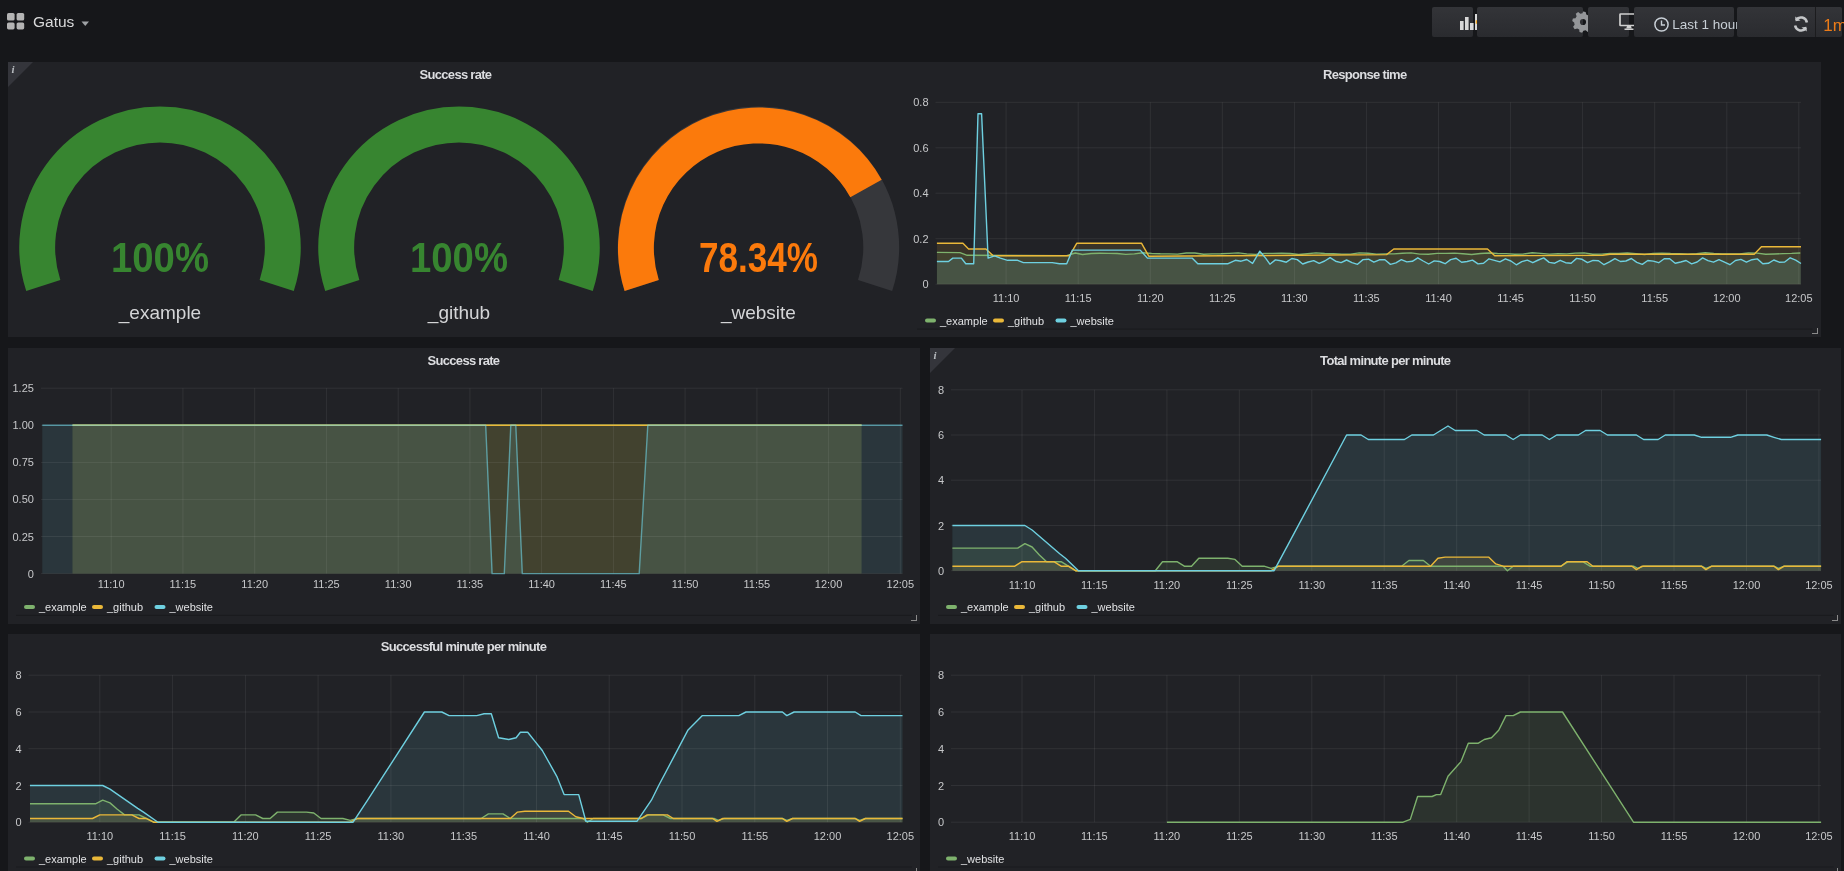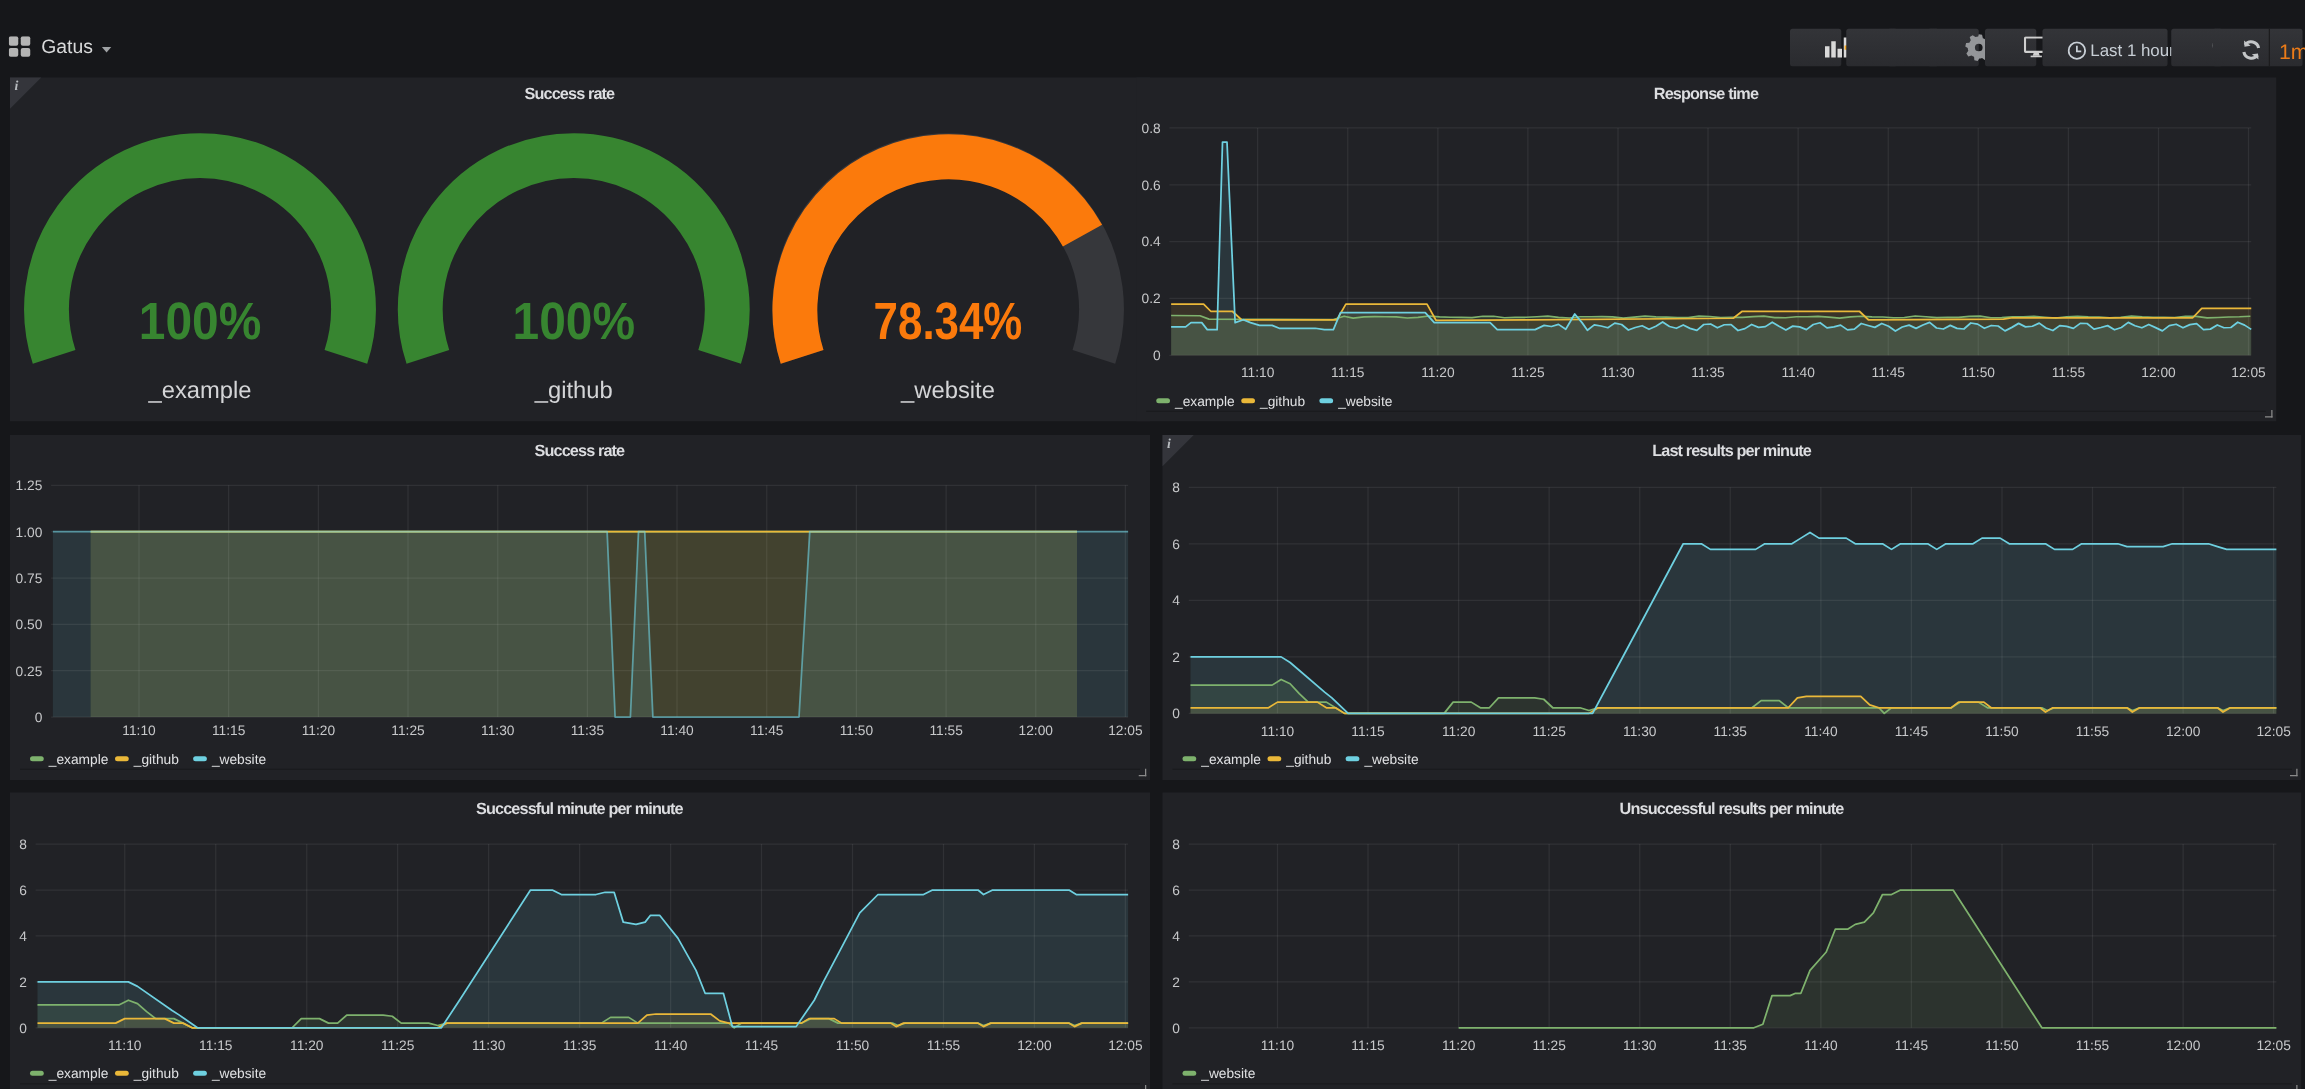--- a/index.html
+++ b/index.html
@@ -8,21 +8,21 @@
   font-size:13px; font-weight:bold; letter-spacing:-0.7px; color:#dcdde0; }
 .nbtn { position:absolute; top:7px; height:30px; background:linear-gradient(180deg,#333438,#2a2b2f);
   border-radius:2px; display:flex; align-items:flex-start; justify-content:center;padding-left:41px; }
 .info-corner { position:absolute; left:0; top:0; width:0; height:0;
   border-top:25px solid #34353b; border-right:25px solid transparent; }
 .info-i { position:absolute; left:4px; top:1px; font-size:11px; font-style:italic; font-weight:bold;
   font-family:"Liberation Serif",serif; color:#b8bcc0; }
 .rsz { position:absolute; right:3px; bottom:3px; width:6px; height:6px;
   border-right:1.5px solid #8a8a8a; border-bottom:1.5px solid #8a8a8a; }
 </style></head><body>
-<div style="position:absolute;left:0;top:16px;width:1844px;height:52px">
+<div style="position:absolute;left:0;top:0;width:1844px;height:52px">
     <svg style="position:absolute;left:7px;top:13px" width="18" height="17">
 <rect x="0" y="0" width="7.6" height="7.6" rx="1.6" fill="#b4b4b4"></rect>
 <rect x="9.6" y="0" width="7.6" height="7.6" rx="1.6" fill="#b4b4b4"></rect>
 <rect x="0" y="9.4" width="7.6" height="7" rx="1.6" fill="#b4b4b4"></rect>
 <rect x="9.6" y="9.4" width="7.6" height="7" rx="1.6" fill="#b4b4b4"></rect>
     </svg>
     <div style="position:absolute;left:33px;top:12.5px;font-size:15.5px;color:#d8d9da">Gatus</div>
     <svg style="position:absolute;left:81px;top:21px" width="9" height="6">
       <path d="M0.5 0.5 L8 0.5 L4.25 5 Z" fill="#9fa2a5"></path>
     </svg>
@@ -219,21 +219,21 @@
       <rect x="84" y="256.9" width="11" height="4" rx="2" fill="#EAB839"></rect>
       <text x="99" y="262.9" font-size="11" fill="#e0e1e3">_github</text>
       <rect x="146.5" y="256.9" width="11" height="4" rx="2" fill="#6ED0E0"></rect>
       <text x="161.5" y="262.9" font-size="11" fill="#e0e1e3">_website</text>
     </svg>
     <div class="rsz"></div>
   </div>
 <div class="panel" style="left:929.5px;top:347.5px;width:911.5px;height:276.5px">
     <div class="info-corner"></div>
     <div class="info-i">i</div>
-    <div class="ptitle" style="margin-left:0px">Last results per minute</div>
+    <div class="ptitle" style="margin-left:0px">Total minute per minute</div>
     <svg width="911.5" height="276.5" style="position:absolute;left:0;top:0">
       <path d="M22.4 200.1 L87.7 200.1 L94.9 195.6 L102.1 199 L109.4 206.9 L116.6 213.7 L131.1 213.7 L138.4 218.2 L145.6 222.7 L225.3 222.7 L232.5 213.7 L247 213.7 L254.3 218.2 L261.5 218.2 L268.8 210.3 L297.8 210.3 L305 211.4 L312.2 218.2 L334 218.2 L341.2 220.4 L348.5 218.2 L471.6 218.2 L478.9 212.5 L493.4 212.5 L500.6 218.2 L573.1 218.2 L577.4 222.7 L583.2 218.2 L631 218.2 L638.3 213.7 L652.7 213.7 L660 218.2 L703.5 218.2 L707.8 220.4 L713.6 218.2 L771.6 218.2 L775.9 220.4 L781.7 218.2 L844 218.2 L848.4 220.4 L854.2 218.2 L891.1 218.2 L891.1 222.7 L22.4 222.7 Z" fill="#7EB26D" fill-opacity="0.12" stroke="none"></path>
       <path d="M22.4 218.2 L84.8 218.2 L92 213.7 L123.9 213.7 L131.1 218.2 L138.4 218.2 L145.6 222.7 L341.2 222.7 L348.5 218.2 L500.6 218.2 L507.9 210.3 L515.1 209.1 L558.6 209.1 L565.8 215.9 L573.1 218.2 L631 218.2 L636.8 213.7 L657.1 213.7 L662.9 218.2 L702 218.2 L706.4 221.6 L712.2 218.2 L771.6 218.2 L775.9 221.6 L781.7 218.2 L844 218.2 L848.4 221.6 L854.2 218.2 L891.1 218.2 L891.1 222.7 L22.4 222.7 Z" fill="#EAB839" fill-opacity="0.12" stroke="none"></path>
       <path d="M22.4 177.5 L94.9 177.5 L102.1 182 L129.7 205.7 L135.5 210.3 L148.5 222.7 L344.1 222.7 L358.6 195.6 L416.6 87 L431.1 87 L438.3 91.5 L474.5 91.5 L481.8 87 L503.5 87 L510.7 82.5 L518 78 L525.2 82.5 L547 82.5 L554.2 87 L576 87 L583.2 91.5 L590.4 87 L612.2 87 L619.4 91.5 L626.7 87 L648.4 87 L655.6 82.5 L670.1 82.5 L677.4 87 L706.4 87 L713.6 91.5 L728.1 91.5 L735.3 87 L764.3 87 L771.6 89.3 L800.5 89.3 L807.8 87 L836.8 87 L844 89.3 L851.3 91.5 L891.1 91.5 L891.1 222.7 L22.4 222.7 Z" fill="#6ED0E0" fill-opacity="0.12" stroke="none"></path>
       <line x1="21" y1="222.7" x2="891.1" y2="222.7" stroke="rgba(255,255,255,0.07)" stroke-width="1"></line>
       <line x1="21" y1="177.5" x2="891.1" y2="177.5" stroke="rgba(255,255,255,0.07)" stroke-width="1"></line>
       <line x1="21" y1="132.2" x2="891.1" y2="132.2" stroke="rgba(255,255,255,0.07)" stroke-width="1"></line>
       <line x1="21" y1="87" x2="891.1" y2="87" stroke="rgba(255,255,255,0.07)" stroke-width="1"></line>
       <line x1="21" y1="41.8" x2="891.1" y2="41.8" stroke="rgba(255,255,255,0.07)" stroke-width="1"></line>
       <line x1="92" y1="41.8" x2="92" y2="222.7" stroke="rgba(255,255,255,0.07)" stroke-width="1"></line>
@@ -325,21 +325,20 @@
       <rect x="16" y="222.5" width="11" height="4" rx="2" fill="#7EB26D"></rect>
       <text x="31" y="228.5" font-size="11" fill="#e0e1e3">_example</text>
       <rect x="84" y="222.5" width="11" height="4" rx="2" fill="#EAB839"></rect>
       <text x="99" y="228.5" font-size="11" fill="#e0e1e3">_github</text>
       <rect x="146.5" y="222.5" width="11" height="4" rx="2" fill="#6ED0E0"></rect>
       <text x="161.5" y="228.5" font-size="11" fill="#e0e1e3">_website</text>
     </svg>
     <div class="rsz"></div>
   </div>
 <div class="panel" style="left:929.5px;top:634px;width:911.5px;height:243px">
-    <div class="ptitle" style="margin-left:0px">Unsuccessful results per minute</div>
     <svg width="911.5" height="243" style="position:absolute;left:0;top:0">
       <path d="M236.9 188.2 L473.1 188.2 L480.3 185.4 L487.6 162.5 L502.1 162.5 L506.4 160.6 L510.7 160.6 L518 142.3 L531 127.6 L538.3 109.2 L548.4 109.2 L554.2 105.5 L561.5 103.7 L568.7 96.3 L576 81.6 L583.2 81.6 L590.4 78 L632.5 78 L703.5 188.2 L891.1 188.2 L891.1 188.2 L236.9 188.2 Z" fill="#7EB26D" fill-opacity="0.12" stroke="none"></path>
       <line x1="21" y1="188.2" x2="891.1" y2="188.2" stroke="rgba(255,255,255,0.07)" stroke-width="1"></line>
       <line x1="21" y1="151.5" x2="891.1" y2="151.5" stroke="rgba(255,255,255,0.07)" stroke-width="1"></line>
       <line x1="21" y1="114.7" x2="891.1" y2="114.7" stroke="rgba(255,255,255,0.07)" stroke-width="1"></line>
       <line x1="21" y1="78" x2="891.1" y2="78" stroke="rgba(255,255,255,0.07)" stroke-width="1"></line>
       <line x1="21" y1="41.2" x2="891.1" y2="41.2" stroke="rgba(255,255,255,0.07)" stroke-width="1"></line>
       <line x1="92" y1="41.2" x2="92" y2="188.2" stroke="rgba(255,255,255,0.07)" stroke-width="1"></line>
       <line x1="164.4" y1="41.2" x2="164.4" y2="188.2" stroke="rgba(255,255,255,0.07)" stroke-width="1"></line>
       <line x1="236.9" y1="41.2" x2="236.9" y2="188.2" stroke="rgba(255,255,255,0.07)" stroke-width="1"></line>

